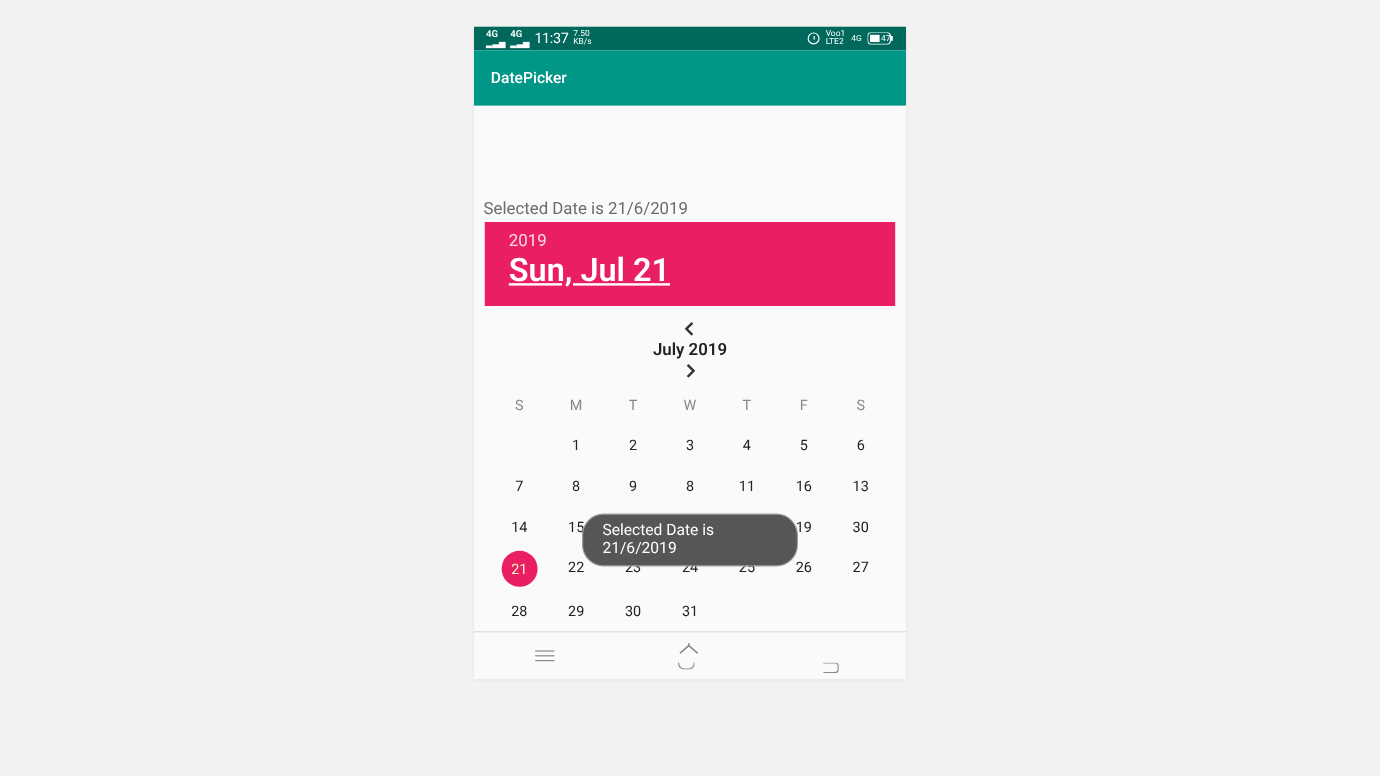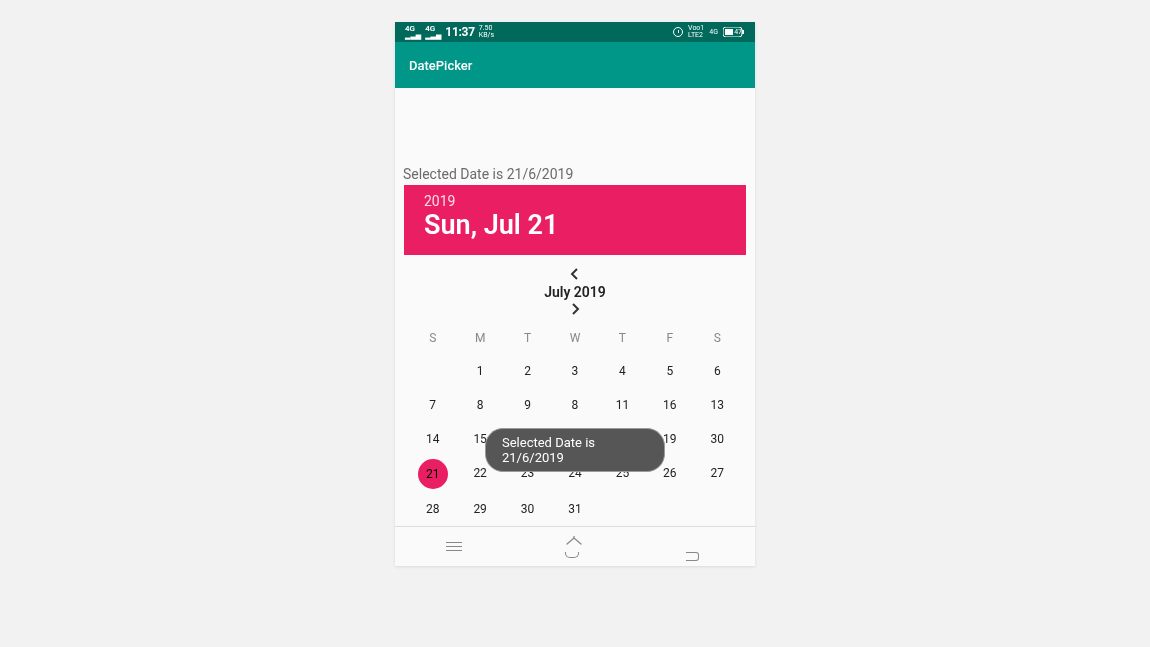--- a/index.html
+++ b/index.html
@@ -25,21 +25,21 @@
       background: #00695c;
       color: #fff;
       font-size: 9px;
       display: flex;
       align-items: center;
       justify-content: space-between;
       padding: 0 10px;
     }
     .statusbar-left { display: flex; align-items: center; gap: 4px; }
     .statusbar-right { display: flex; align-items: center; gap: 5px; }
-    .sb-time { font-weight: 700; font-size: 12px; letter-spacing: -0.3px; }
+    .sb-time { font-weight: 400; font-size: 12px; letter-spacing: -0.3px; }
     .sb-small { font-size: 7px; line-height: 7px; display: inline-block; }
     .sb-4g { font-size: 8px; font-weight: 600; }
     .battery { display: inline-flex; align-items: center; }
     .alarm-icon { display: inline-block; width: 10px; height: 10px; border: 1.2px solid #fff; border-radius: 50%; position: relative; }
     .alarm-icon::before { content:''; position:absolute; top:2px; left:4px; width:1px; height:3px; background:#fff; }
     .appbar {
       height: 46px;
       background: #009688;
       color: #fff;
       display: flex;
@@ -54,21 +54,21 @@
       font-size: 14px;
       color: #6b6b6b;
     }
     .dp-header {
       background: #e91e63;
       color: #fff;
       padding: 8px 20px 14px 20px;
       margin: 0 9px;
     }
     .dp-year { font-size: 14px; opacity: 0.85; }
-    .dp-date { font-size: 27px; font-weight: 600; margin-top: 0px; }
+    .dp-date { font-size: 27px; font-weight: 600; margin-top: 0px; text-decoration: underline; }
     .month-nav {
       display: flex;
       align-items: center;
       justify-content: space-between;
       padding: 10px 32px 6px 32px;
       font-weight: 600;
       font-size: 14px;
       color: #222;
       flex-direction: column;
     }
@@ -95,21 +95,21 @@
     }
     .day.empty { cursor: default; }
     .day.sel span {
       display: inline-flex;
       align-items: center;
       justify-content: center;
       width: 30px;
       height: 30px;
       border-radius: 50%;
       background: #e91e63;
-      color: #000000;
+      color: #fef9c3;
       margin-top: -7px;
       margin-bottom: -7px;
     }
     .toast {
       position: absolute;
       left: 50%;
       transform: translateX(-50%);
       bottom: 94px;
       background: #565656;
       color: #fff;

